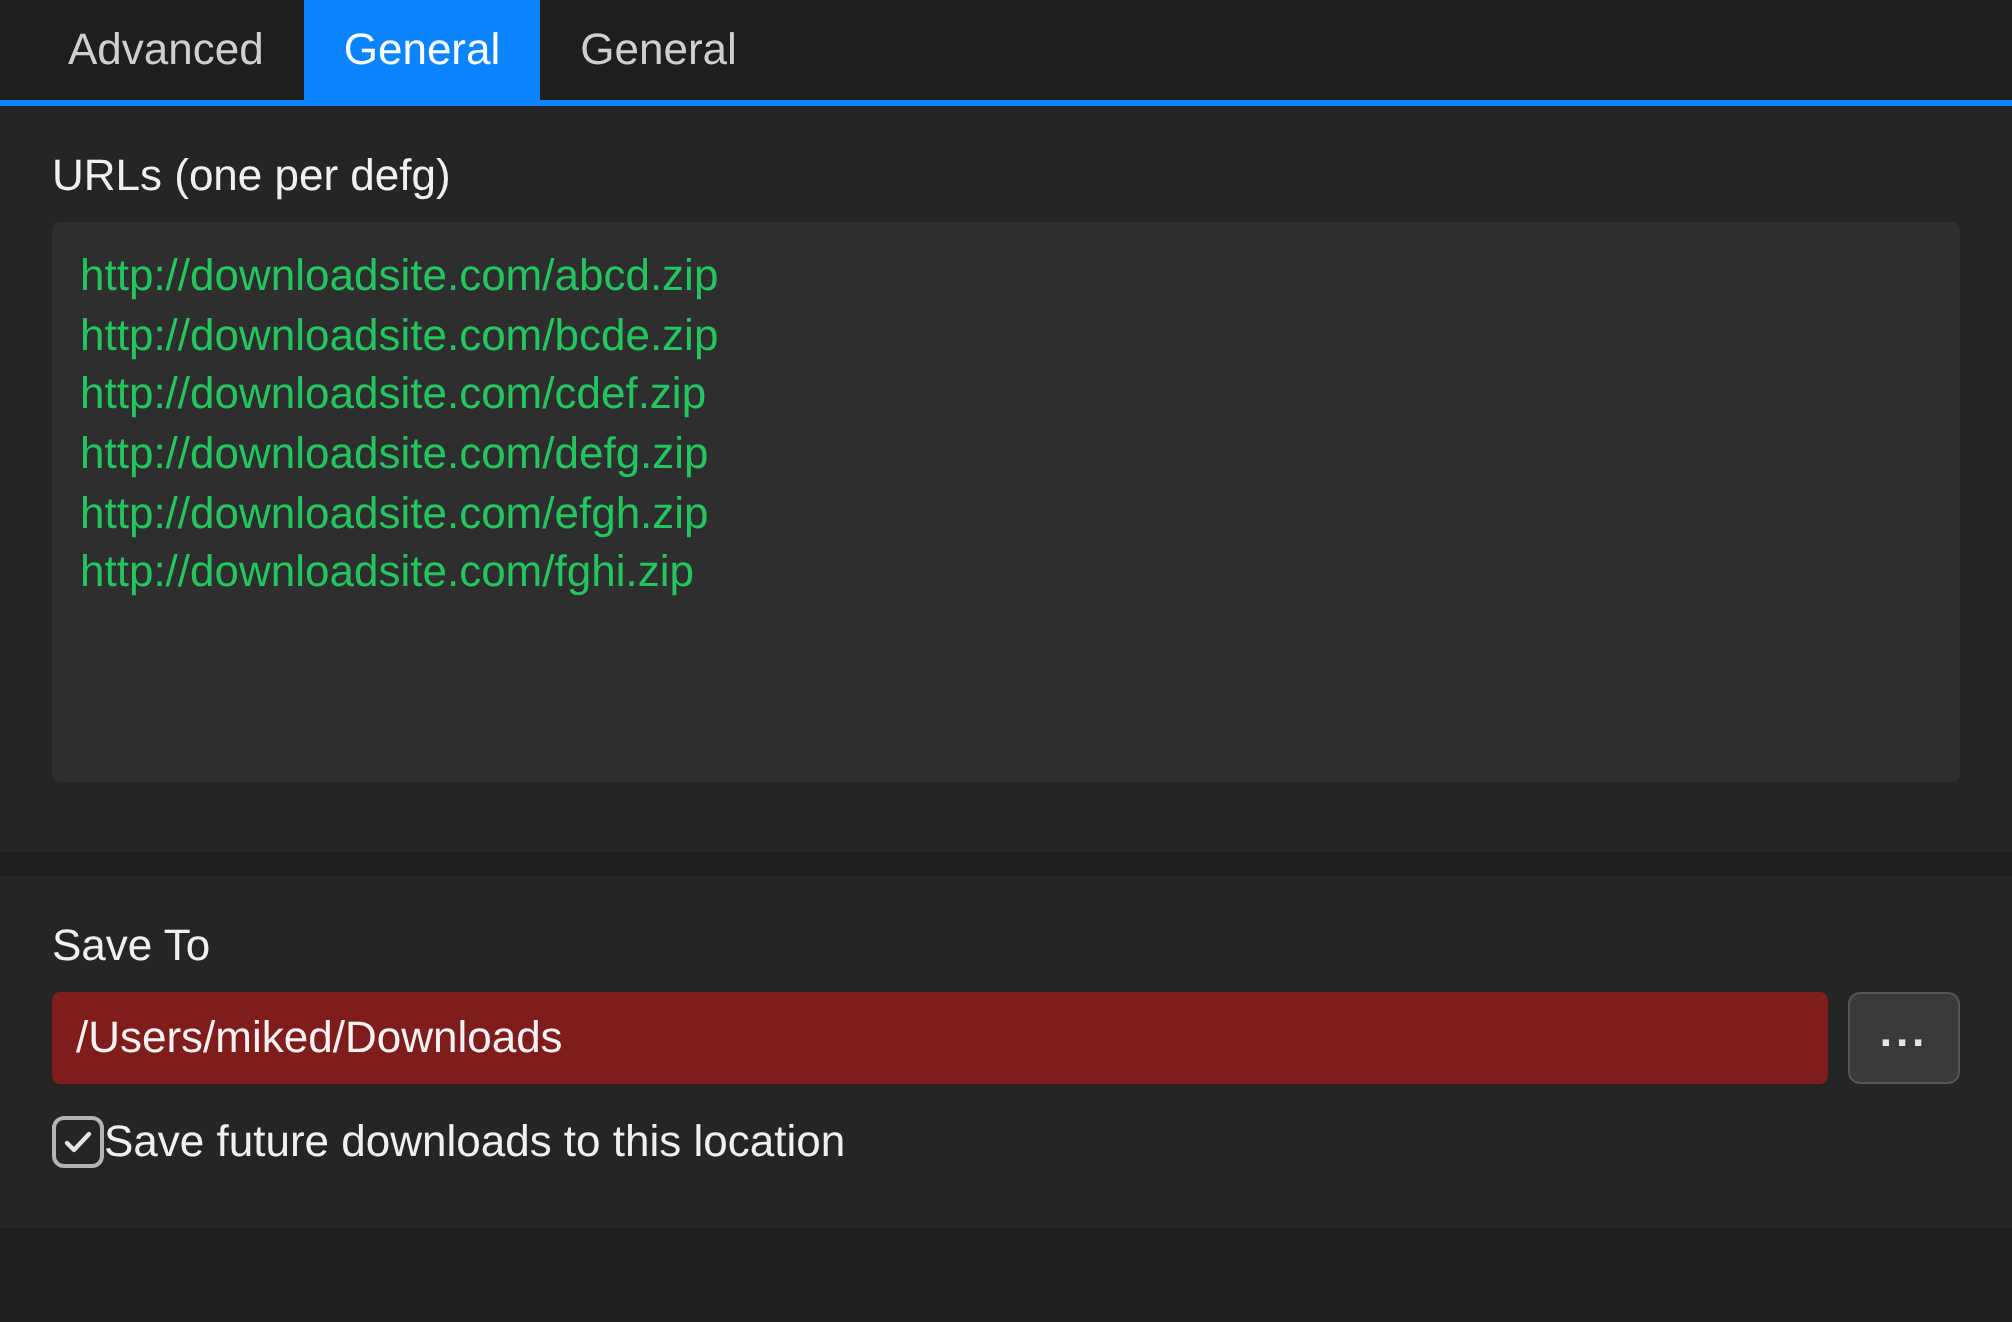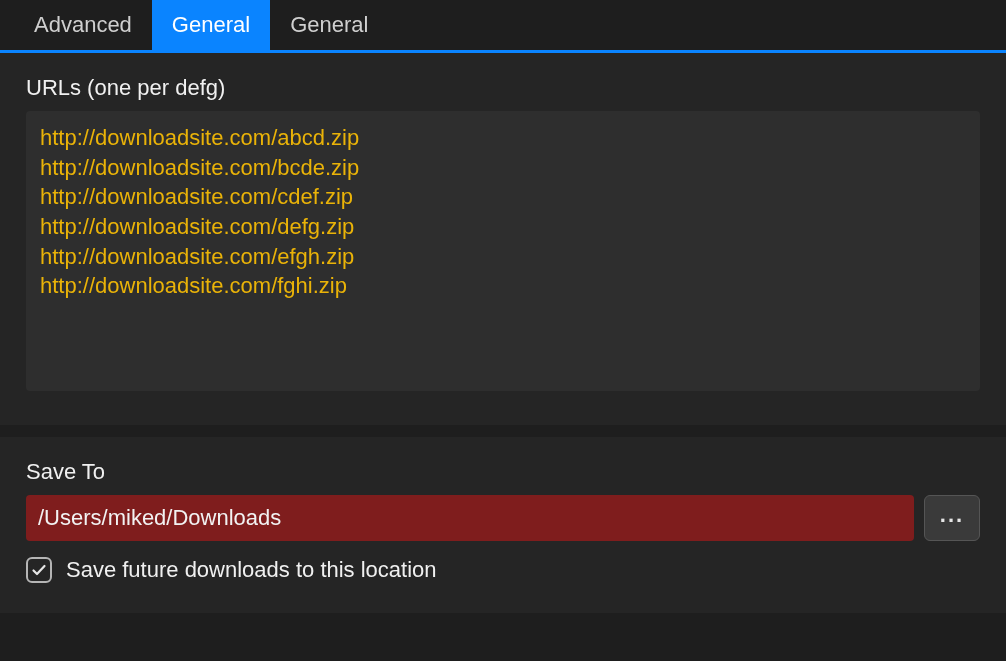--- a/index.html
+++ b/index.html
@@ -40,21 +40,21 @@
     color: #f0f0f0;
     margin-bottom: 10px;
   }
   .urls-textarea {
     width: 100%;
     height: 280px;
     background: #2e2e2e;
     border: none;
     outline: none;
     resize: none;
-    color: #eab308;
+    color: #22c55e;
     font-family: inherit;
     font-size: 22px;
     line-height: 1.35;
     padding: 12px 14px;
     border-radius: 4px;
   }
   .save-row {
     display: flex;
     align-items: stretch;
     gap: 10px;
@@ -83,21 +83,20 @@
     cursor: pointer;
     display: flex;
     align-items: center;
     justify-content: center;
     padding-bottom: 6px;
   }
   .check-row {
     display: flex;
     align-items: center;
     margin-top: 16px;
-    gap: 14px;
   }
   .checkbox {
     width: 26px;
     height: 26px;
     border: 2px solid #b5b5b5;
     border-radius: 6px;
     display: flex;
     align-items: center;
     justify-content: center;
     cursor: pointer;

